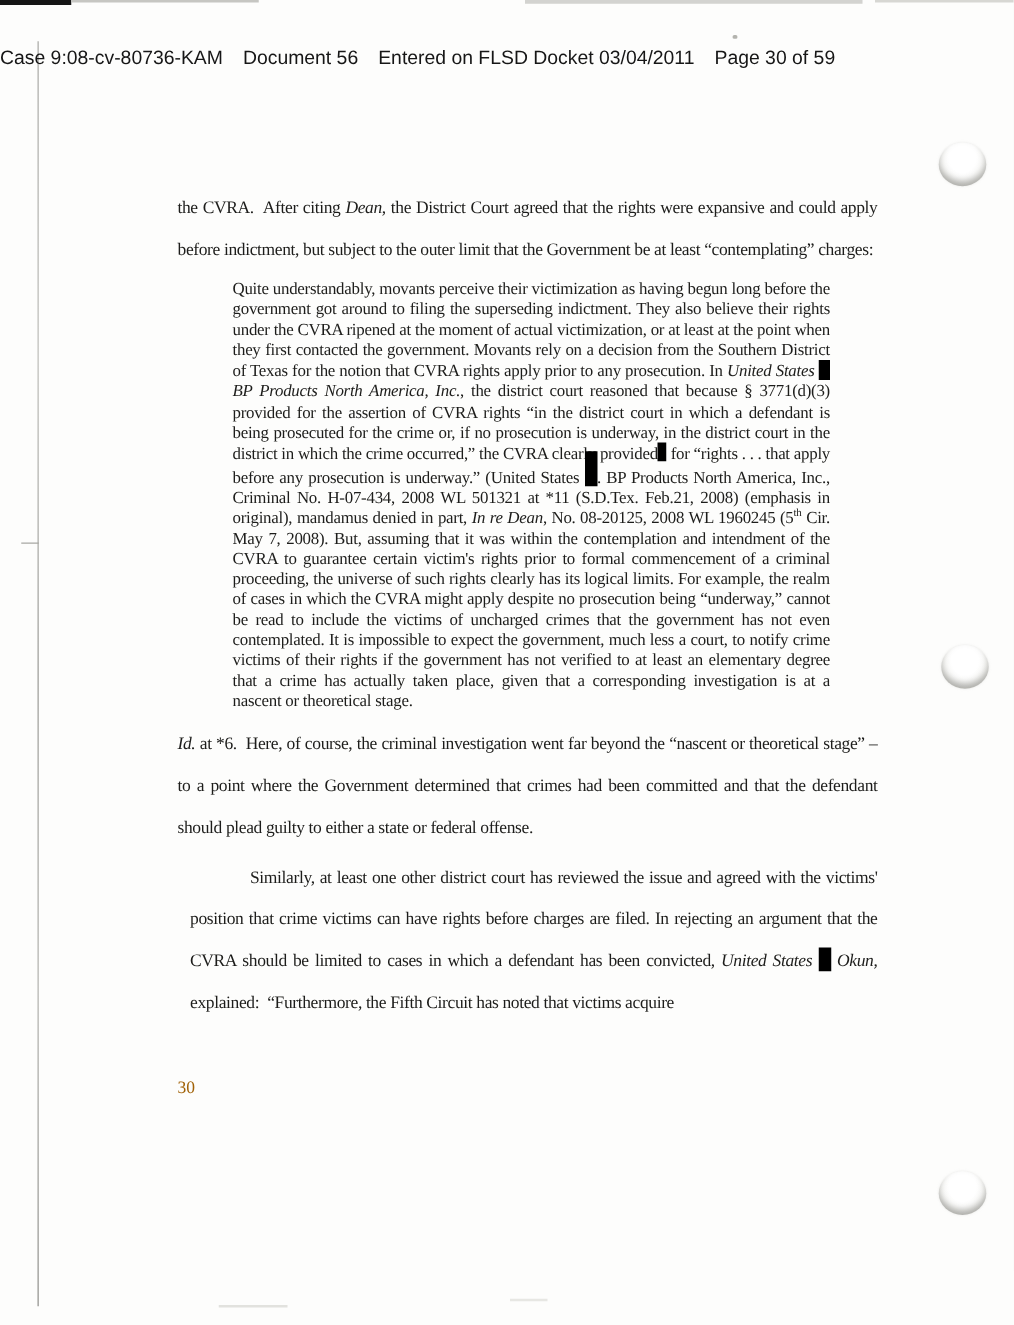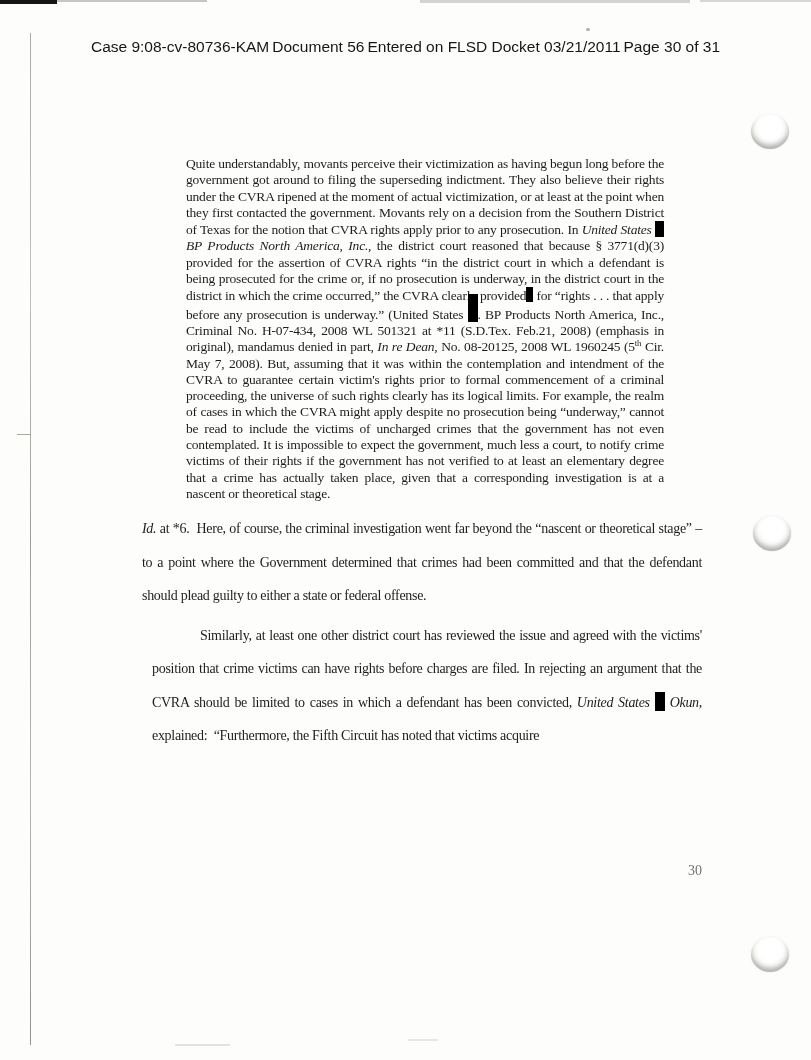--- a/index.html
+++ b/index.html
@@ -40,21 +40,21 @@
     background: radial-gradient(ellipse at 50% 32%, #ffffff 40%, #f7f7f5 68%, #ededeb 100%);
     box-shadow: inset 0 -4px 5px rgba(108,108,102,.5), 0 0 2px rgba(190,190,185,.35);
   }
   .hole-1 { left: 751px; top: 114px; }
   .hole-2 { left: 753px; top: 516px; }
   .hole-3 { left: 751px; top: 937px; }
 
   
   .header {
     position: absolute; left: 0; top: 38px; width: 811px;
-    display: flex; justify-content: center; gap: 3px;
+    display: flex; justify-content: flex-start; gap: 16px;
     font-family: "Liberation Sans", sans-serif;
     font-size: 15.5px; color: #161616;
     white-space: nowrap;
   }
 
   
   .content {
     position: absolute; left: 142px; top: 150px; width: 560px;
     font-size: 14px; letter-spacing: -0.3px;
     text-align: justify;
@@ -81,47 +81,48 @@
   .redaction.tall { width: 10px; height: 17px; }
   .redaction.tall::after {
     content: ""; position: absolute; left: 0; bottom: 100%;
     width: 100%; height: 11px; background: #000;
   }
   .redaction.cite { width: 10px; height: 19px; vertical-align: -4px; }
 
   
   .page-number {
     position: absolute; left: 142px; top: 863px; width: 560px;
-    text-align: right; font-size: 14px; color: #737373;
+    text-align: left; font-size: 14px; color: #a16207;
   }
 </style>
 </head>
 <body>
 
 <div class="page">
 
   <div class="artifact strip-a"></div>
   <div class="artifact strip-b"></div>
   <div class="artifact strip-c"></div>
   <div class="artifact strip-d"></div>
   <div class="artifact speck-a"></div>
   <div class="artifact speck-b"></div>
   <div class="artifact speck-c"></div>
   <div class="artifact vline"></div>
   <div class="artifact vtick"></div>
 
   <div class="header">
     <span>Case 9:08-cv-80736-KAM</span>
     <span>Document 56</span>
-    <span>Entered on FLSD Docket 03/21/2011</span>
-    <span>Page 30 of 31</span>
+    <span>Entered on FLSD Docket 03/04/2011</span>
+    <span>Page 30 of 59</span>
   </div>
 
   <div class="content">
 
+    <p class="para para-1"><span>the CVRA.  After citing </span><span class="it">Dean</span><span>, the District Court agreed that the rights were expansive and could apply before indictment, but subject to the outer limit that the Government be at least “contemplating” charges:</span></p>
 
     <div class="quote"><span>Quite understandably, movants perceive their victimization as having begun long before the government got around to filing the superseding indictment. They also believe their rights under the CVRA ripened at the moment of actual victimization, or at least at the point when they first contacted the government. Movants rely on a decision from the Southern District of Texas for the notion that CVRA rights apply prior to any prosecution. In </span><span class="it">United States </span><span class="redaction"></span><span class="it"> BP Products North America, Inc.</span><span>, the district court reasoned that because § 3771(d)(3) provided for the assertion of CVRA rights “in the district court in which a defendant is being prosecuted for the crime or, if no prosecution is underway, in the district court in the district in which the crime occurred,” the CVRA clearly provided</span><span class="redaction small"></span><span> for “rights . . . that apply before any prosecution is underway.” (United States </span><span class="redaction tall"></span><span>. BP Products North America, Inc., Criminal No. H-07-434, 2008 WL 501321 at *11 (S.D.Tex. Feb.21, 2008) (emphasis in original), mandamus denied in part, </span><span class="it">In re Dean</span><span>, No. 08-20125, 2008 WL 1960245 (5</span><sup>th</sup><span> Cir. May 7, 2008). But, assuming that it was within the contemplation and intendment of the CVRA to guarantee certain victim's rights prior to formal commencement of a criminal proceeding, the universe of such rights clearly has its logical limits. For example, the realm of cases in which the CVRA might apply despite no prosecution being “underway,” cannot be read to include the victims of uncharged crimes that the government has not even contemplated. It is impossible to expect the government, much less a court, to notify crime victims of their rights if the government has not verified to at least an elementary degree that a crime has actually taken place, given that a corresponding investigation is at a nascent or theoretical stage.</span></div>
 
     <p class="para para-2"><span class="it">Id.</span><span> at *6.  Here, of course, the criminal investigation went far beyond the “nascent or theoretical stage” – to a point where the Government determined that crimes had been committed and that the defendant should plead guilty to either a state or federal offense.</span></p>
 
     <p class="para para-3"><span>Similarly, at least one other district court has reviewed the issue and agreed with the victims' position that crime victims can have rights before charges are filed. In rejecting an argument that the CVRA should be limited to cases in which a defendant has been convicted, </span><span class="it">United States </span><span class="redaction cite"></span><span class="it"> Okun</span><span>, explained:  “Furthermore, the Fifth Circuit has noted that victims acquire</span></p>
 
   </div>
 
   <div class="page-number">30</div>

